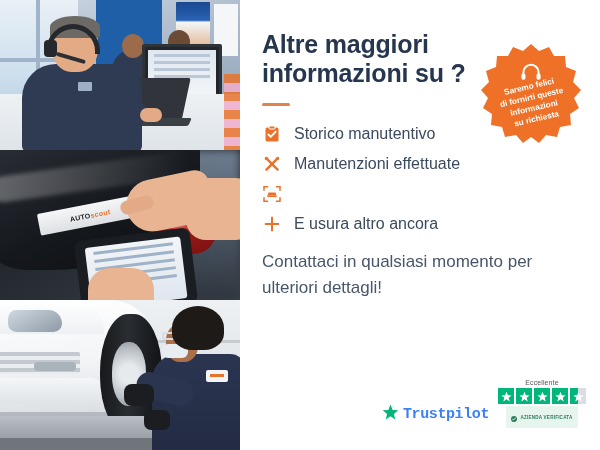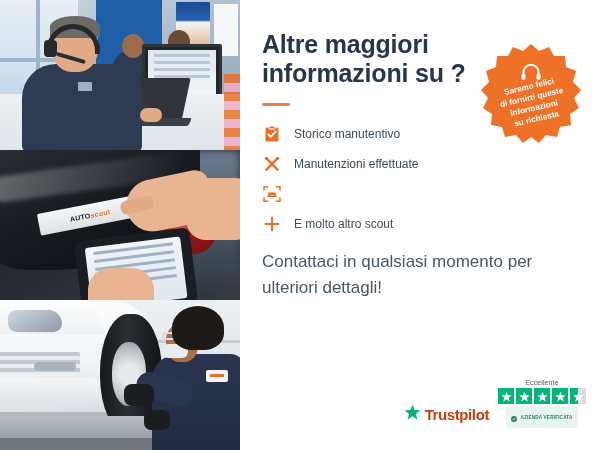--- a/index.html
+++ b/index.html
@@ -150,37 +150,37 @@
 
   
   .panel { position:relative; width:360px; height:450px; background:#ffffff; padding:30px 22px 0 22px; }
 
   .headline { color:#27364f; font-size:25px; line-height:1.16; font-weight:bold; letter-spacing:-.2px; }
   .rule { width:28px; height:3px; background:#e0814e; margin:15px 0 14px 0; border-radius:2px; }
 
   .features { list-style:none; }
   .feat { display:flex; align-items:center; gap:13px; height:28px; margin-bottom:2px; }
   .feat .glyph { width:19px; height:19px; flex:0 0 19px; display:flex; align-items:center; justify-content:center; color:#e8722b; }
-  .feat .ftext { color:#3c4a5e; font-size:12px; }
+  .feat .ftext { color:#3c4a5e; font-size:16px; }
 
   .phone { margin-top:24px; color:#27364f; font-size:15.5px; font-weight:bold; letter-spacing:-.1px; }
   .sub { margin-top:11px; color:#49566a; font-size:17px; line-height:1.55; }
 
   
   .badge { position:absolute; right:16px; top:42px; width:106px; height:106px; }
   .badge .burst { position:absolute; inset:0; }
   .badge .btext { position:absolute; inset:0; display:flex; flex-direction:column;
       align-items:center; justify-content:center; transform: rotate(-13deg); padding-top:16px; }
   .badge .btext span { color:#fff; font-size:8.2px; font-weight:bold; line-height:1.35; white-space:nowrap; }
   .badge .bicon { position:absolute; top:20px; left:0; right:0; display:flex; justify-content:center; }
 
   
   .tp { position:absolute; right:14px; bottom:22px; display:flex; align-items:flex-end; gap:9px; }
   .tp-logo { display:flex; align-items:center; gap:4px; padding-bottom:3px; }
-  .tp-logo .tpname { color:#c2410c; font-size:15px; font-weight:bold; letter-spacing:-.4px; }
+  .tp-logo .tpname { color:#3b82f6; font-size:15px; font-weight:bold; letter-spacing:-.4px;font-family:Liberation Mono, monospace; }
   .tp-right { display:flex; flex-direction:column; align-items:center; gap:2px; }
   .tp-rating { color:#555; font-size:7px; letter-spacing:.1px; }
   .stars { display:flex; gap:2px; }
   .star-box { width:16px; height:16px; background:#00b67a; display:flex; align-items:center; justify-content:center; }
   .star-box.half { background: linear-gradient(90deg,#00b67a 50%,#dcdce6 50%); }
   .verified { display:flex; align-items:center; gap:3px; background:#e6f6ef;
       border-radius:2px; padding:2px 5px; }
   .verified .vtext { color:#2f7d5d; font-size:4.6px; font-weight:bold; letter-spacing:.2px; }
 </style>
 </head>
@@ -338,21 +338,21 @@
 
       <li class="feat">
         <span class="glyph">
           <svg width="18" height="18" viewBox="0 0 18 18">
             <g stroke="#e8722b" stroke-width="2" stroke-linecap="round">
               <path d="M9 2.6 V15.4"></path>
                 <path d="M2.6 9 H15.4"></path>
             </g>
           </svg>
         </span>
-        <span class="ftext">E molto altro scout</span>
+        <span class="ftext">E usura altro ancora</span>
       </li>
     </ul>
 
 
     <div class="sub">
       <span>Contattaci in qualsiasi momento per ulteriori dettagli!</span><br>
     </div>
 
     <div class="badge">
       <svg class="burst" viewBox="0 0 106 106">

